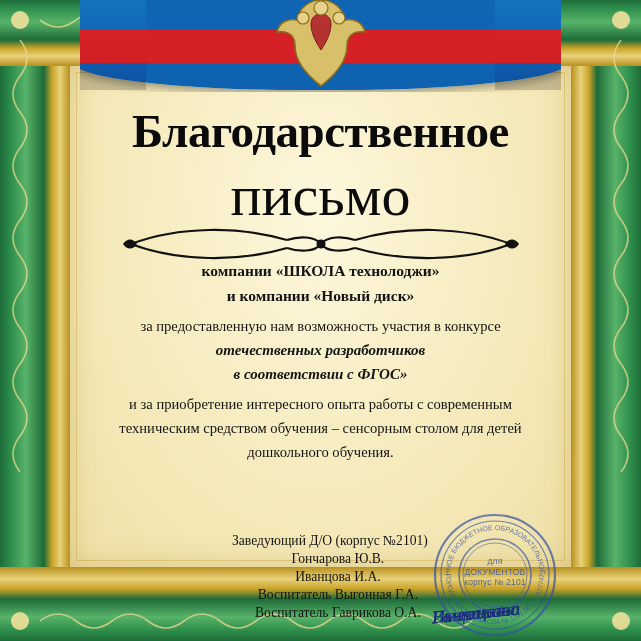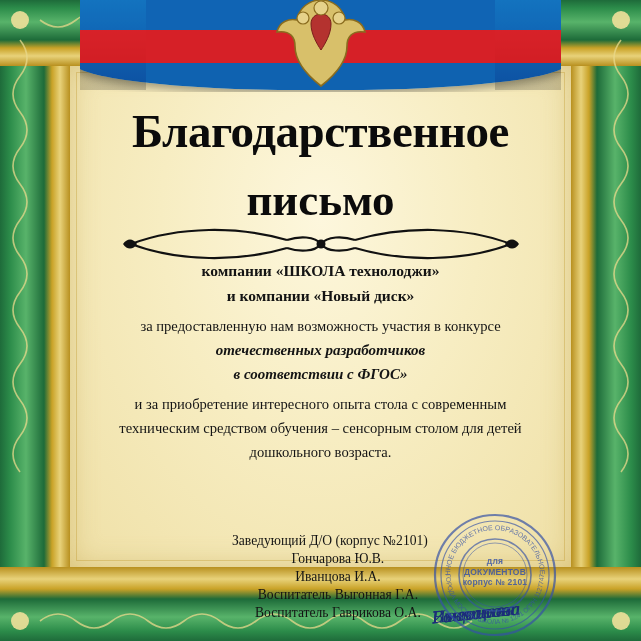--- a/index.html
+++ b/index.html
@@ -118,25 +118,25 @@
   }
   .title-line1 {
     font-size: 47px;
     font-weight: bold;
     letter-spacing: -0.5px;
     color: #0b0b0b;
     line-height: 1.02;
     white-space: nowrap;
   }
   .title-line2 {
-    font-size: 45px;
-    font-weight: bold;
+    font-size: 58px;
+    font-weight: normal;
     color: #0b0b0b;
     line-height: 1.1;
-    margin-top: 20px;
+    margin-top: 8px;
   }
 
   .divider {
     position: absolute;
     left: 50%;
     transform: translateX(-50%);
     top: 222px;
     width: 404px;
     height: 44px;
     z-index: 5;
@@ -196,21 +196,21 @@
   }
   .stamp-text {
     position: absolute;
     left: 0; right: 0;
     top: 44px;
     text-align: center;
     color: #3551a6;
     font-family: "Liberation Sans", sans-serif;
     font-size: 8.5px;
     line-height: 1.25;
-    font-weight: bold;
+    font-weight: normal;
     letter-spacing: .2px;
   }
 </style>
 </head>
 <body>
 
 <div id="certificate">
 
   <div class="border-outer"></div>
 
@@ -267,23 +267,23 @@
   </svg>
 
   <div class="body-block">
     <p class="line-b">компании «ШКОЛА технолоджи»</p>
     <p class="line-b">и компании «Новый диск»</p>
     <div class="spacer-sm"></div>
     <p class="line-n">за предоставленную нам  возможность участия в конкурсе</p>
     <p class="line-i">отечественных разработчиков</p>
     <p class="line-i">в соответствии с ФГОС»</p>
     <div class="spacer-sm"></div>
-    <p class="line-n">и за приобретение интересного опыта стола с современным</p>
+    <p class="line-n">и за приобретение интересного опыта работы с современным</p>
     <p class="line-n">техническим  средством обучения – сенсорным столом для детей</p>
-    <p class="line-n">дошкольного возраста.</p>
+    <p class="line-n">дошкольного обучения.</p>
   </div>
 
   <div class="signatures">
     <div class="sig-row">Заведующий Д/О (корпус №2101)</div>
     <div class="sig-row">
       <span class="sig-name">Гончарова Ю.В.</span>
       <span class="scribble">Гончарова</span>
     </div>
     <div class="sig-row">
       <span class="sig-name">Иванцова И.А.</span>

